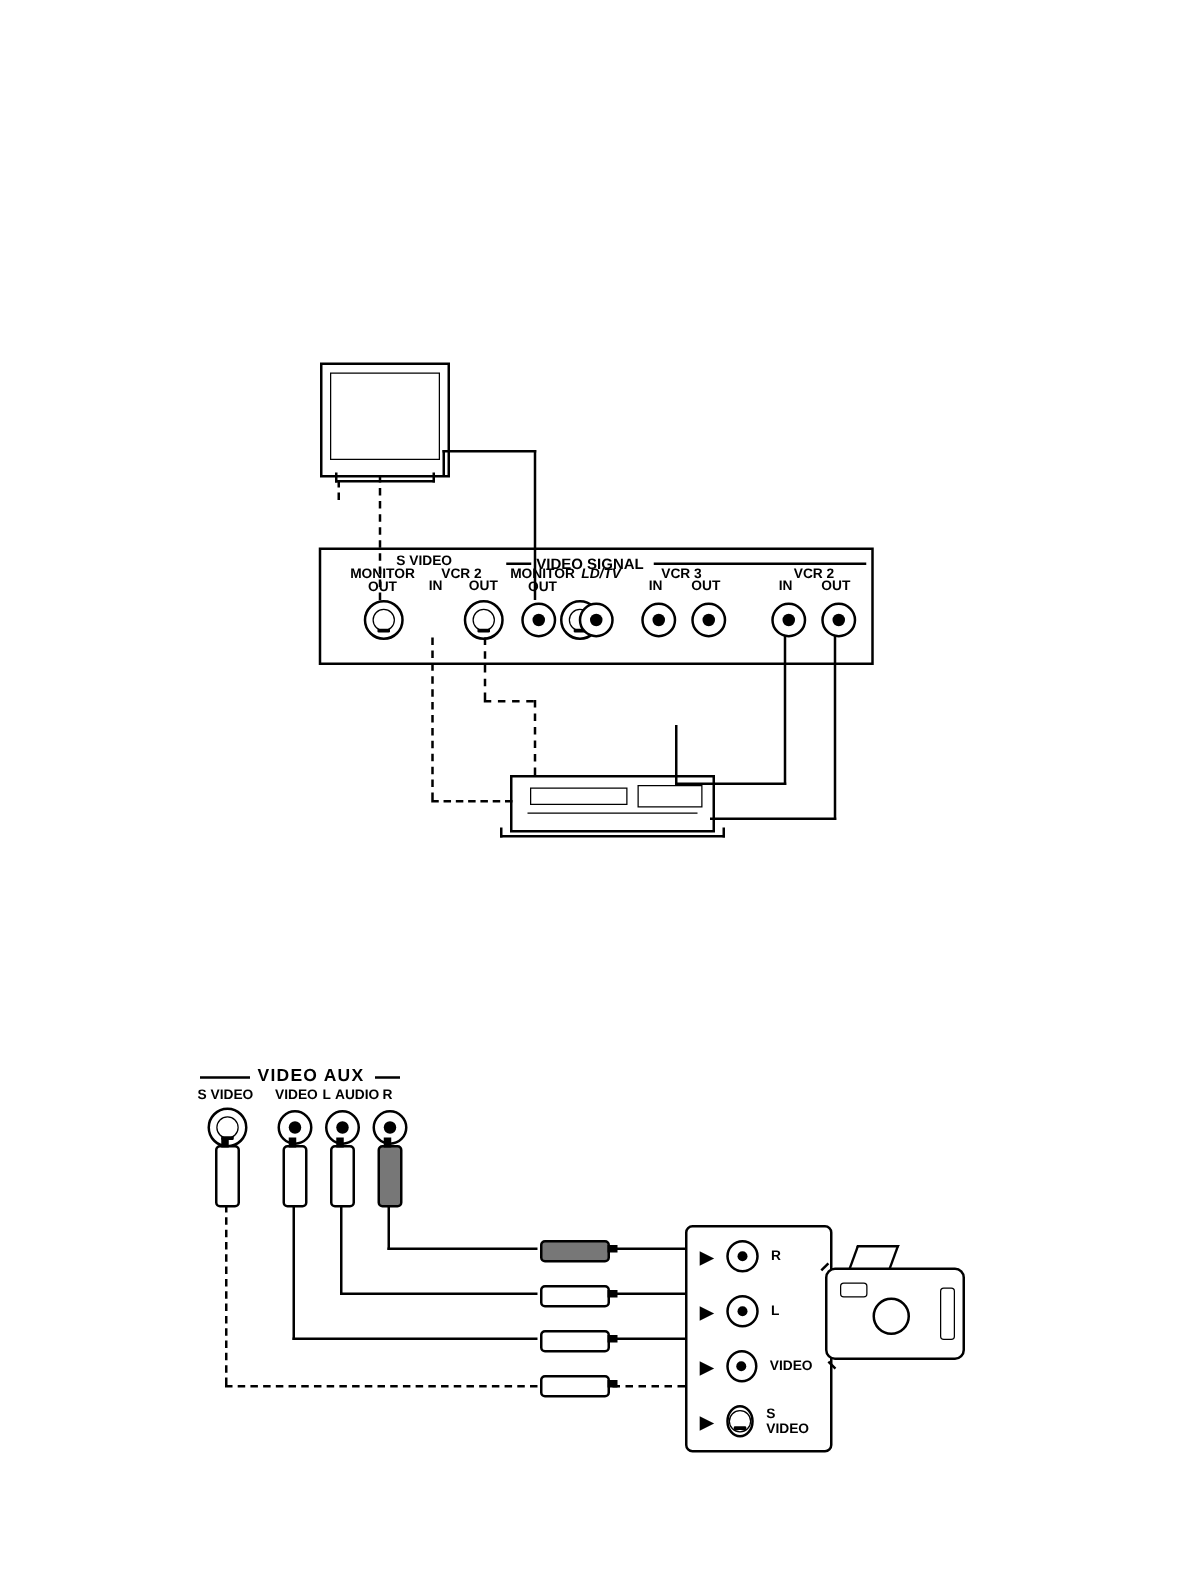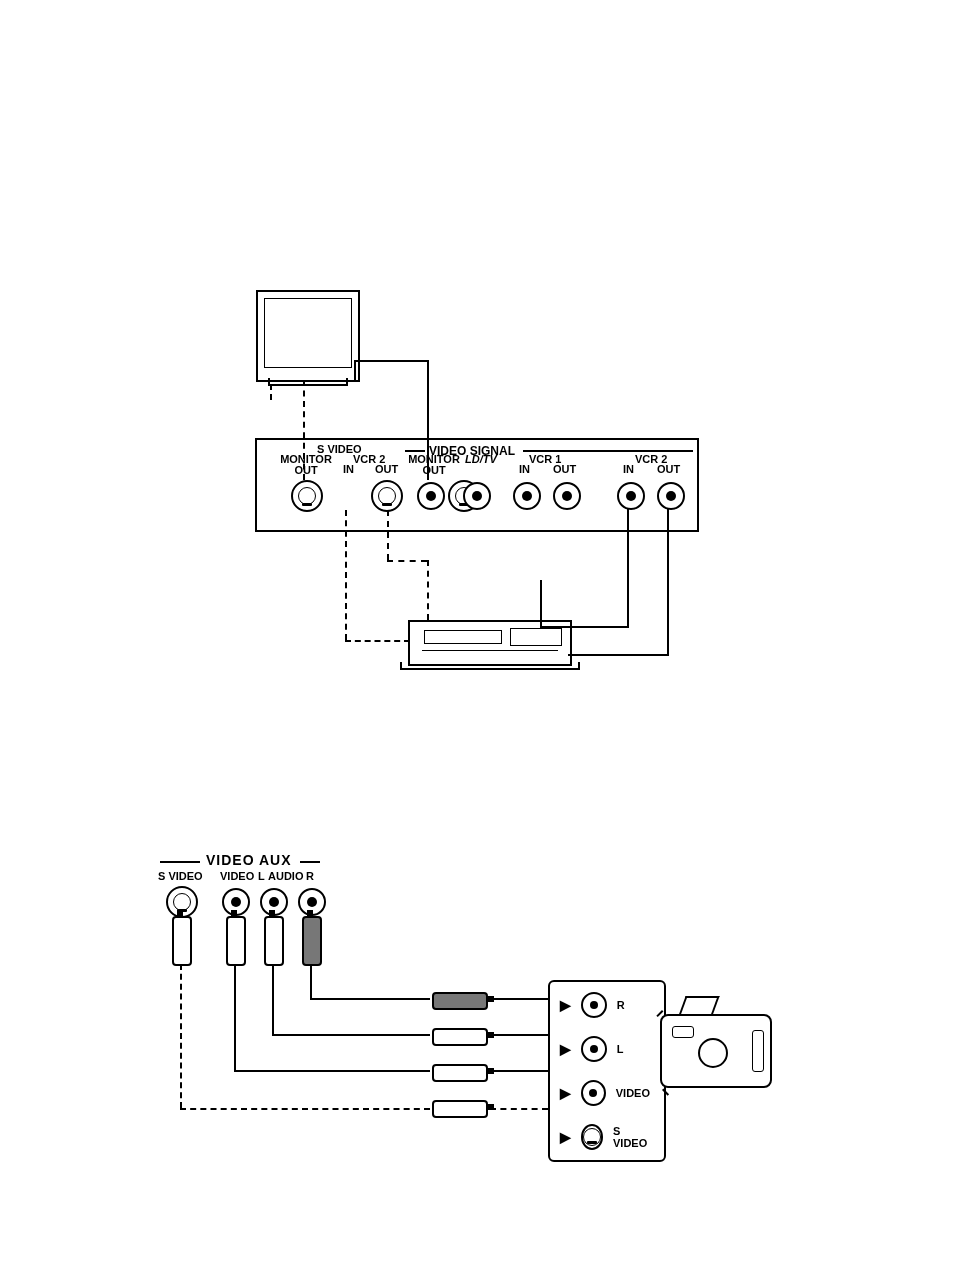--- a/index.html
+++ b/index.html
@@ -226,21 +226,21 @@
     <div class="abs label-tiny" style="left:96px; top:14px;">VCR 2</div>
     <div class="abs label-tiny" style="left:86px; top:24px;">IN</div>
     <div class="abs label-tiny" style="left:118px; top:24px;">OUT</div>
 
     <div class="abs label-tiny" style="left:150px; top:14px; width:54px;">
       <span style="white-space:pre-line;">MONITOR
 OUT</span>
     </div>
     <div class="abs label-tiny" style="left:208px; top:14px;font-style:italic;">LD/TV</div>
 
-    <div class="abs label-tiny" style="left:272px; top:14px;">VCR 1</div>
+    <div class="abs label-tiny" style="left:272px; top:14px;">VCR 3</div>
     <div class="abs label-tiny" style="left:262px; top:24px;">IN</div>
     <div class="abs label-tiny" style="left:296px; top:24px;">OUT</div>
 
     <div class="abs label-tiny" style="left:378px; top:14px;">VCR 2</div>
     <div class="abs label-tiny" style="left:366px; top:24px;">IN</div>
     <div class="abs label-tiny" style="left:400px; top:24px;">OUT</div>
 
     
     <div class="abs svideo" style="left:34px; top:40px;"></div>
     <div class="abs svideo" style="left:78px; top:40px;"></div>

